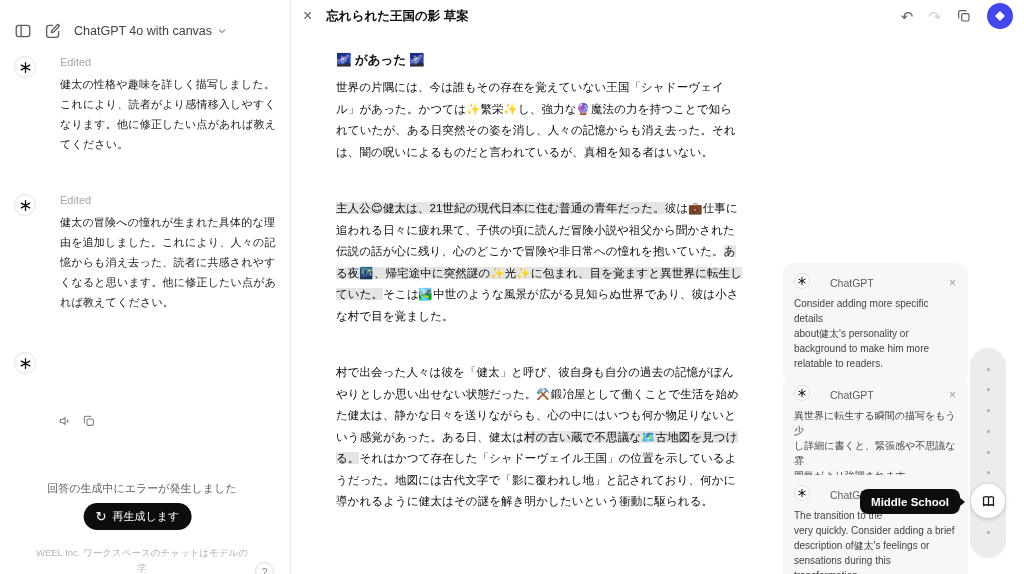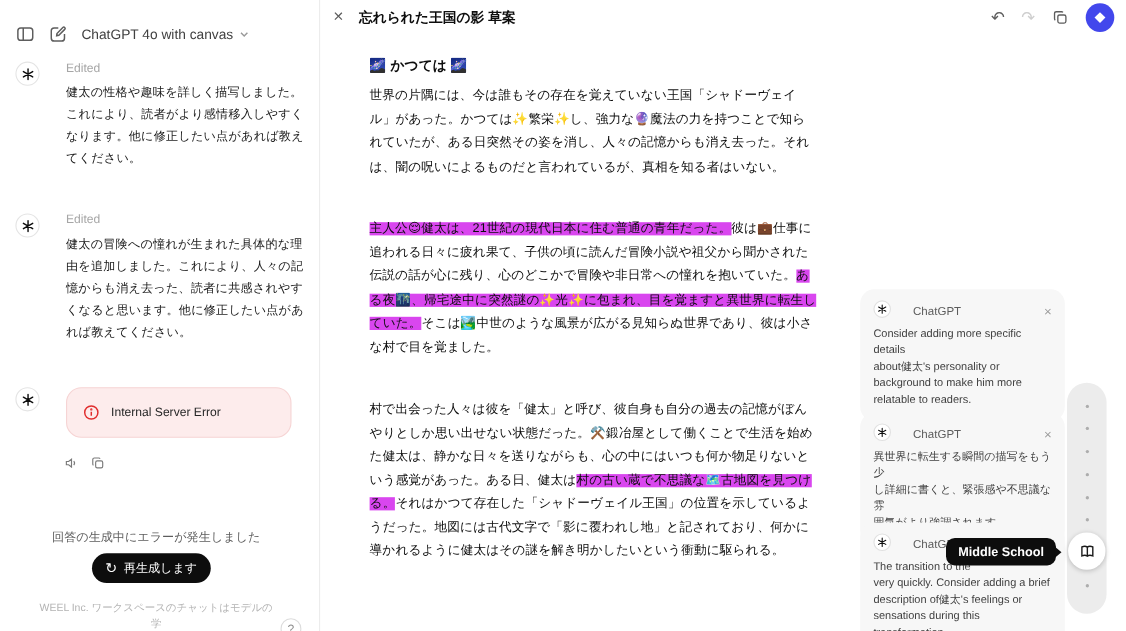--- a/index.html
+++ b/index.html
@@ -41,21 +41,21 @@
   .uarrow { font-size:15px; color:#5d5d5d; cursor:pointer; line-height:1; }
   .uarrow.disabled { color:#cecece; cursor:default; }
   .copy-doc svg { width:16px; height:16px; color:#5d5d5d; cursor:pointer; display:block; }
   .badge { width:26px; height:26px; border-radius:50%; background:#4247ec; display:flex; align-items:center; justify-content:center; cursor:pointer; }
   .badge svg { width:14px; height:14px; }
 
   .doc { position:absolute; left:45px; top:32px; width:407px; padding-top:44px; }
   .doc h1 { font-size:14px; line-height:20px; font-weight:bold; margin:0 0 39px 0; }
   .doc h2 { font-size:12.5px; line-height:18px; font-weight:bold; margin:-25px 0 8px 0; }
   .doc p { font-size:11.5px; line-height:21.5px; margin:0 0 35px 0; letter-spacing:0.1px; }
-  .hl { background:#d946ef; }
+  .hl { background:#e5e5e5; }
 
   
   .card { position:absolute; left:782px; width:186px; background:#f7f7f7; border-radius:13px; padding:10px 12px 12px 12px; }
   .card-head { display:flex; align-items:flex-end; gap:20px; margin-bottom:7px; }
   .card-avatar { width:16px; height:16px; border:1px solid #e0e0e0; border-radius:50%; background:#fff; display:flex; align-items:center; justify-content:center; }
   .card-author { font-size:10.5px; color:#5d5d5d; }
   .card-x { margin-left:auto; font-size:12px; color:#9a9a9a; cursor:pointer; line-height:1; }
   .card-text { font-size:10px; line-height:15px; color:#3f3f3f; }
 
   
@@ -118,28 +118,20 @@
         <div class="msg-text">健太の冒険への憧れが生まれた具体的な理由を追加しました。これにより、人々の記憶からも消え去った、読者に共感されやすくなると思います。他に修正したい点があれば教えてください。</div>
       </div>
     </div>
 
     <div class="msg" style="top:338px">
       <span class="avatar">
         <svg viewBox="0 0 24 24" width="13" height="13" stroke="#0d0d0d" stroke-width="2.4" stroke-linecap="round">
             <path d="M12 3v18M4.2 7.5l15.6 9M4.2 16.5l15.6-9"></path>
           </svg>
       </span>
-      <div class="error-box">
-        <svg width="16" height="16" viewBox="0 0 24 24" fill="none" stroke="#e02d2d" stroke-width="2">
-            <circle cx="12" cy="12" r="9"></circle>
-            <line x1="12" y1="11" x2="12" y2="16.5"></line>
-            <circle cx="12" cy="7.8" r="0.6" fill="#e02d2d"></circle>
-          </svg>
-        <span class="error-label">Internal Server Error</span>
-      </div>
       <div class="msg-actions">
         <svg viewBox="0 0 24 24" fill="none" stroke="currentColor" stroke-width="1.8">
             <path d="M4 9.5v5h3.5L12 18V6L7.5 9.5H4z"></path>
             <path d="M15.5 9a4.5 4.5 0 0 1 0 6"></path>
           </svg>
         <svg viewBox="0 0 24 24" fill="none" stroke="currentColor" stroke-width="1.8">
             <rect x="8.5" y="8.5" width="11" height="11" rx="2.5"></rect>
             <path d="M5 15.5A2.5 2.5 0 0 1 4 13.5V6.5A2.5 2.5 0 0 1 6.5 4h7a2.5 2.5 0 0 1 2 1"></path>
           </svg>
       </div>
@@ -173,21 +165,21 @@
         </span>
         <span class="badge">
           <svg viewBox="0 0 24 24" fill="#fff">
               <polygon points="12,3.5 20.5,12 12,20.5 3.5,12"></polygon>
             </svg>
         </span>
       </span>
     </div>
 
     <div class="doc">
-        <h2><span>🌌 かつては 🌌</span></h2>
+        <h2><span>🌌 があった 🌌</span></h2>
         <p><span>世界の片隅には、今は誰もその存在を覚えていない王国「シャドーヴェイル」があった。かつては✨繁栄✨し、強力な🔮魔法の力を持つことで知られていたが、ある日突然その姿を消し、人々の記憶からも消え去った。それは、闇の呪いによるものだと言われているが、真相を知る者はいない。</span></p>
         <p><span class="hl">主人公😌健太は、21世紀の現代日本に住む普通の青年だった。</span><span>彼は💼仕事に追われる日々に疲れ果て、子供の頃に読んだ冒険小説や祖父から聞かされた伝説の話が心に残り、心のどこかで冒険や非日常への憧れを抱いていた。</span><span class="hl">ある夜🌃、帰宅途中に突然謎の✨光✨に包まれ、目を覚ますと異世界に転生していた。</span><span>そこは🏞️中世のような風景が広がる見知らぬ世界であり、彼は小さな村で目を覚ました。</span></p>
         <p><span>村で出会った人々は彼を「健太」と呼び、彼自身も自分の過去の記憶がぼんやりとしか思い出せない状態だった。⚒️鍛冶屋として働くことで生活を始めた健太は、静かな日々を送りながらも、心の中にはいつも何か物足りないという感覚があった。ある日、健太は</span><span class="hl">村の古い蔵で不思議な🗺️古地図を見つける。</span><span>それはかつて存在した「シャドーヴェイル王国」の位置を示しているようだった。地図には古代文字で「影に覆われし地」と記されており、何かに導かれるように健太はその謎を解き明かしたいという衝動に駆られる。</span></p>
       </div>
   </div>
 
   <div class="card" style="top:263px">
     <div class="card-head">
       <span class="card-avatar">
         <svg viewBox="0 0 24 24" width="10" height="10" stroke="#0d0d0d" stroke-width="2.4" stroke-linecap="round">

